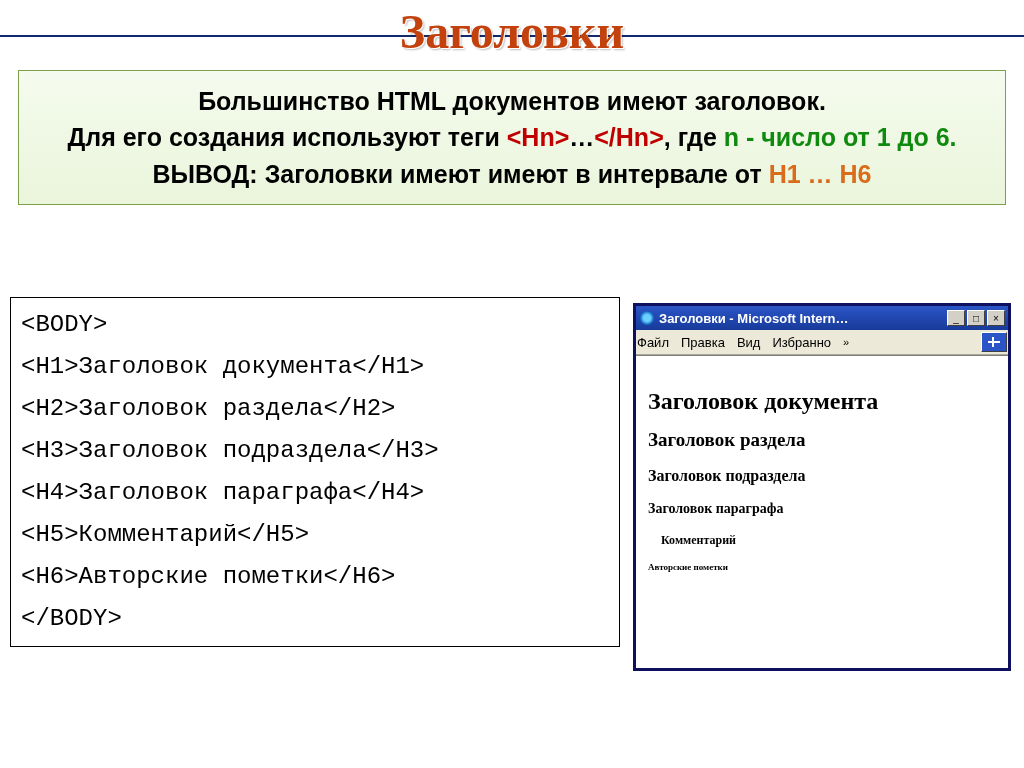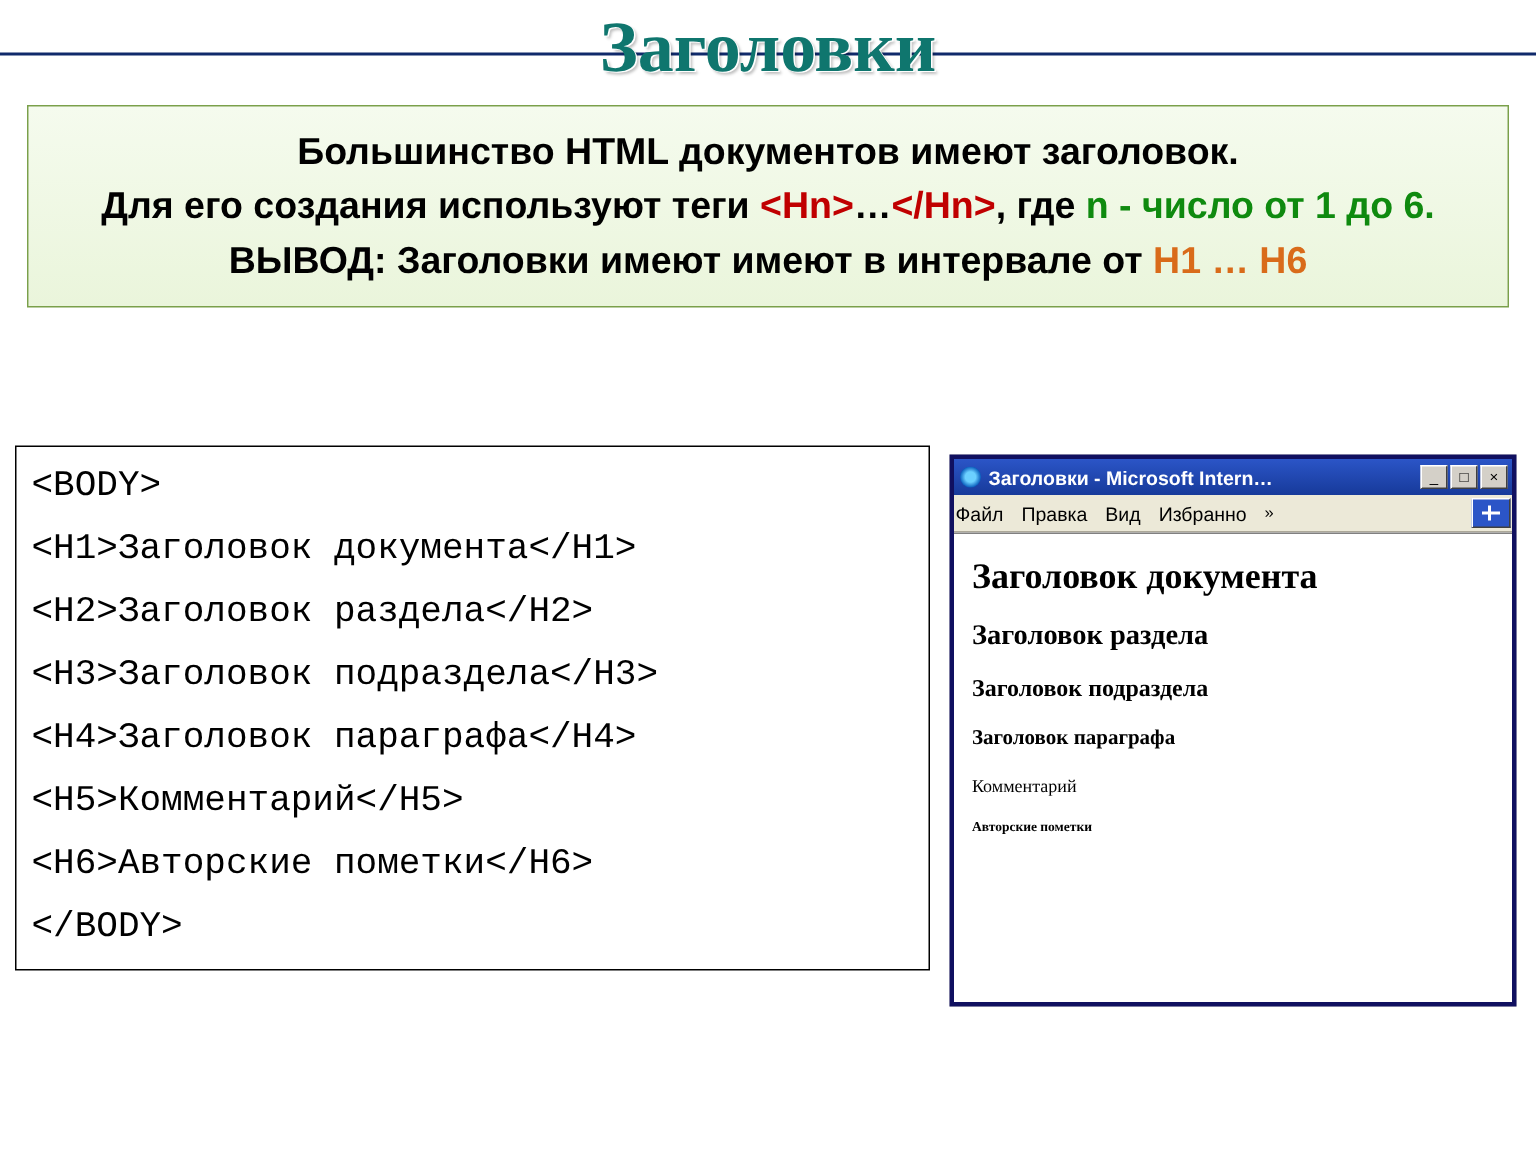--- a/index.html
+++ b/index.html
@@ -22,21 +22,21 @@
     left: 0; right: 0; top: 35px;
     border-top: 2px solid #102a6b;
   }
   .main-title {
     position: absolute;
     top: 4px;
     left: 0; right: 0;
     text-align: center;
     font-size: 48px;
     font-weight: bold;
-    color: #0f766e;
+    color: #c2410c;
     text-shadow: 1px 1px 0 #fff, 2px 2px 2px rgba(0,0,0,0.25);
     font-family: "Times New Roman", serif;
   }
   .explain-box {
     position: absolute;
     top: 70px;
     left: 18px;
     right: 18px;
     border: 1px solid #7aa04a;
     background: linear-gradient(#f5fbee, #eaf5db);
@@ -117,30 +117,30 @@
     background: #2b55c7;
     border: 1px solid #fff;
     border-right-color:#404040; border-bottom-color:#404040;
     display:flex; align-items:center; justify-content:center;
     color:#fff; font-size:10px;
   }
   .bw-content {
     flex: 1;
     background: #fff;
     border-top: 1px solid #808080;
-    padding: 10px 12px;
+    padding: 26px 12px;
     font-family: "Times New Roman", serif;
     color:#000;
     overflow:hidden;
   }
   .bw-h1 { font-size: 24px; font-weight: bold; margin: 6px 0 14px; }
   .bw-h2 { font-size: 19px; font-weight: bold; margin: 0 0 16px; }
   .bw-h3 { font-size: 16px; font-weight: bold; margin: 0 0 16px; }
   .bw-h4 { font-size: 14px; font-weight: bold; margin: 0 0 16px; }
-  .bw-h5 { font-size: 12px; font-weight: normal; margin: 0 0 14px; }
+  .bw-h5 { font-size: 12px; font-weight: bold; margin: 0 13px 14px; }
   .bw-h6 { font-size: 9px;  font-weight: bold; margin: 0; }
   .ie-icon {
     width:14px; height:14px;
     display:inline-block;
     background: radial-gradient(circle at 50% 50%, #6bd0ff 35%, #0a5fbd 70%);
     border-radius:50%;
     position:relative;
   }
   .chev { font-size:11px; color:#000; }
 </style>

